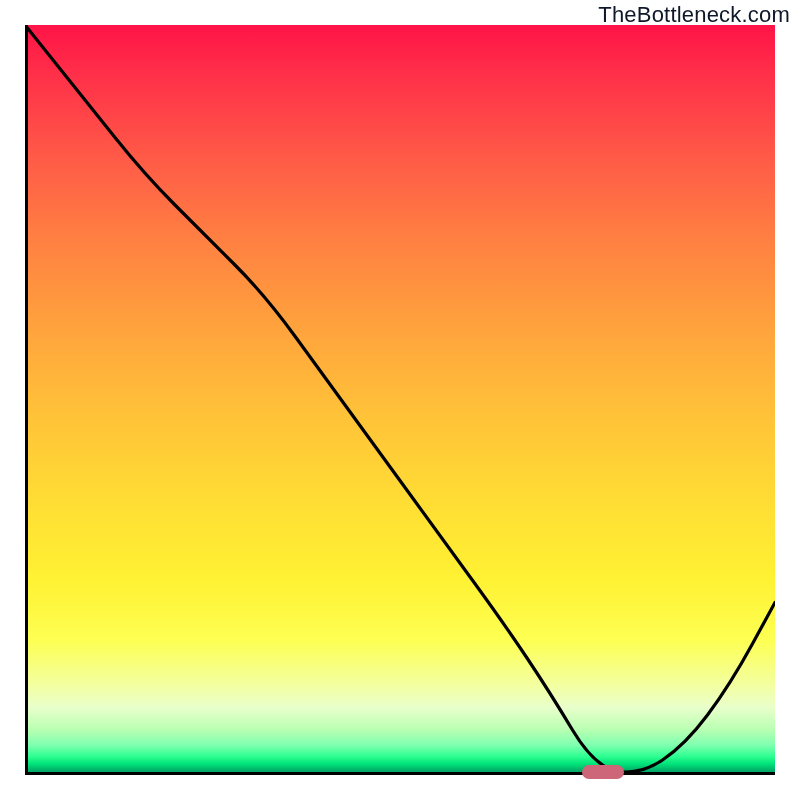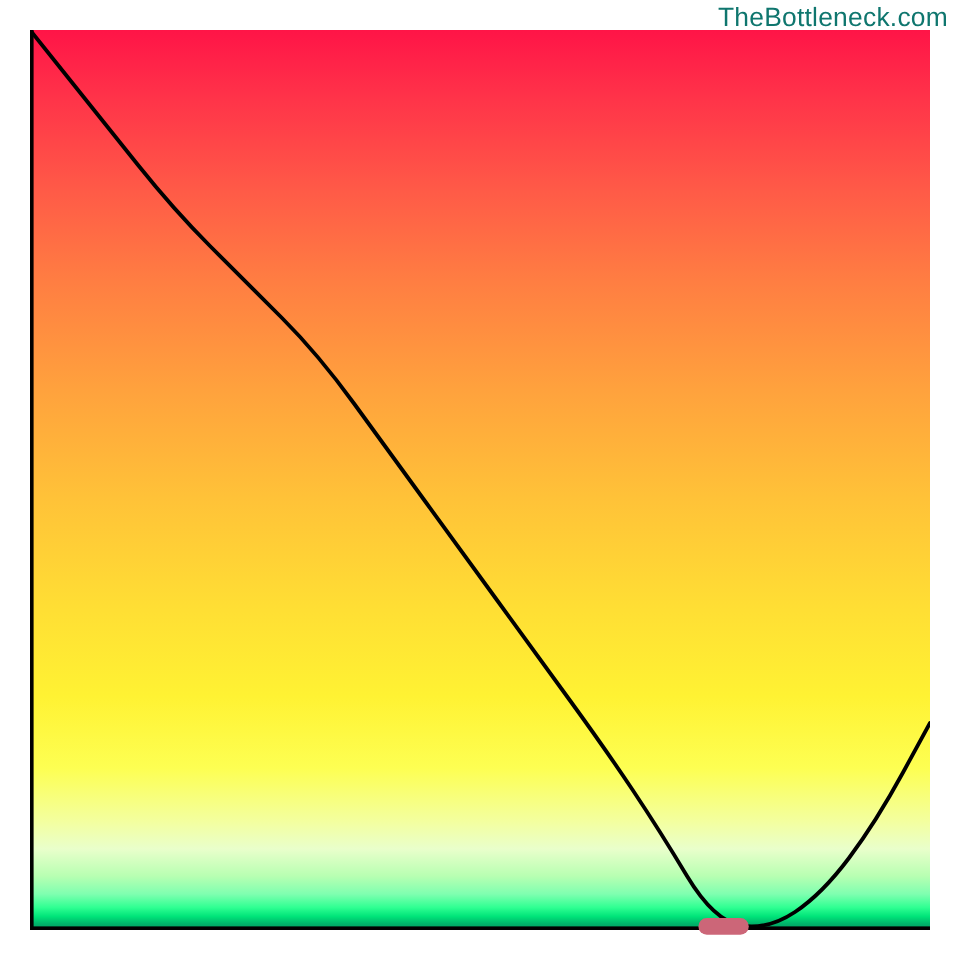--- a/index.html
+++ b/index.html
@@ -14,21 +14,21 @@
     position: relative;
     width: 800px;
     height: 800px;
   }
   .watermark {
     position: absolute;
     top: 2px;
     right: 10px;
     font-family: Arial, Helvetica, sans-serif;
     font-size: 22px;
-    color: #0f766e;
+    color: #0f172a;
     font-weight: 500;
     letter-spacing: 0.2px;
   }
   .plot-bg {
     position: absolute;
     left: 25px;
     top: 25px;
     width: 750px;
     height: 750px;
     background: linear-gradient(

